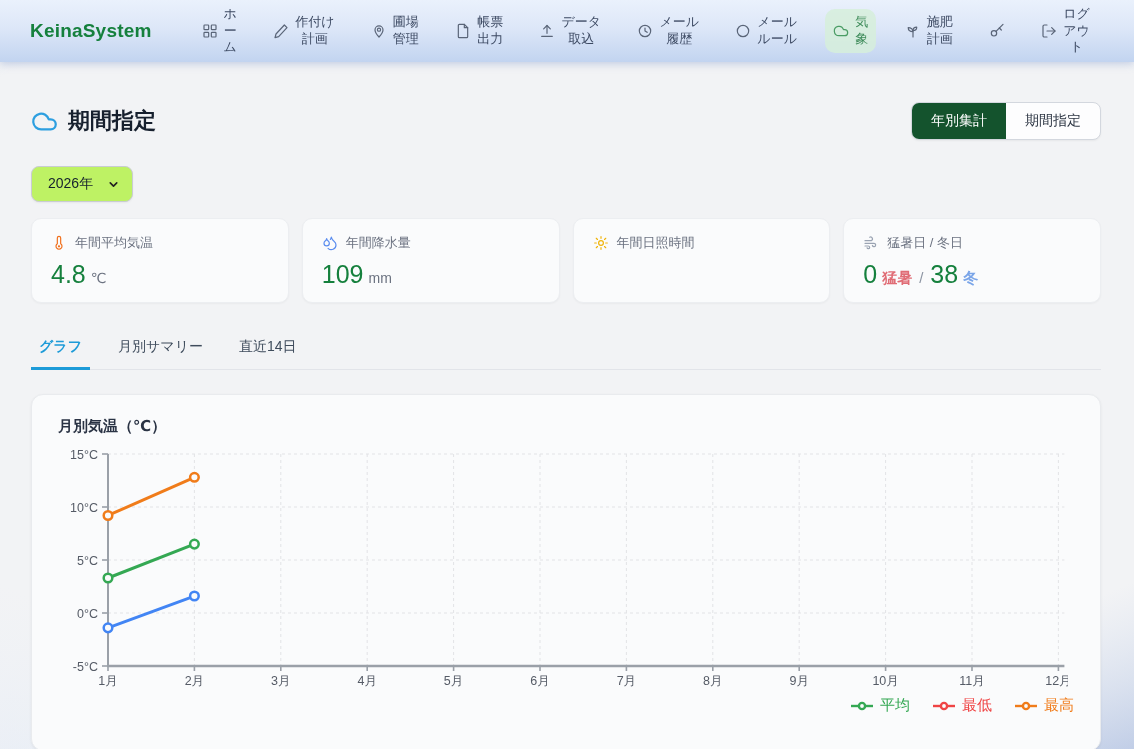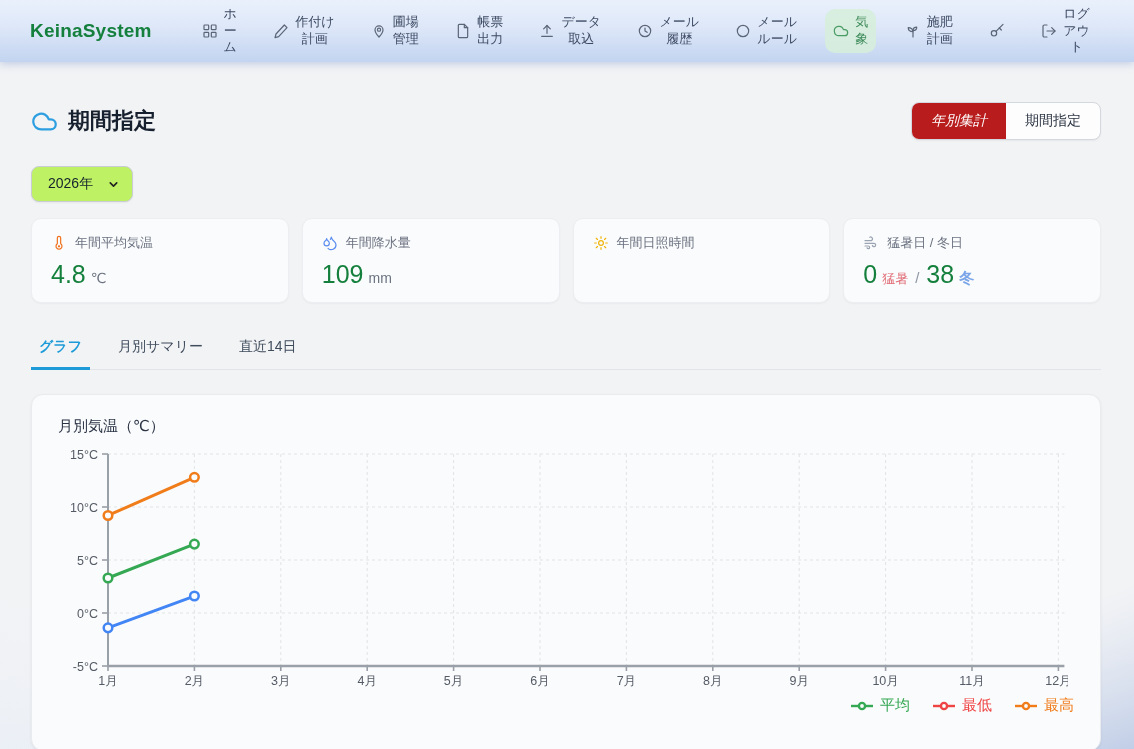--- a/index.html
+++ b/index.html
@@ -33,21 +33,21 @@
   .page { padding:0 33px 0 31px; }
   .title-row { margin-top:40px; display:flex; align-items:center; justify-content:space-between; }
   .page-title-wrap { display:flex; align-items:center; gap:10px; }
   .page-title-wrap svg { width:27px; height:27px; color:#2d9fe0; }
   .page-title { font-size:22px; font-weight:bold; color:#17202e; }
   .toggle {
     display:flex; border:1px solid #d3d7de; border-radius:8px; overflow:hidden;
     background:#fdfdfe; box-shadow:0 1px 2px rgba(0,0,0,.05); font-size:14px;
   }
   .toggle-seg { padding:9px 19px; cursor:pointer; color:#2b3442; }
-  .toggle-seg.active { background:#b91c1c; color:#fff;font-style:italic; }
+  .toggle-seg.active { background:#14532d; color:#fff; }
   .year-row { margin-top:26px; }
   .year-select {
     display:inline-flex; align-items:center; gap:14px; cursor:pointer;
     background:#bef264; border:1px solid #c9ccd2; border-radius:8px;
     padding:8px 12px 8px 16px; font-size:14px; color:#15202e;
     box-shadow:0 1px 2px rgba(0,0,0,.05);
   }
   .year-select svg { width:13px; height:13px; color:#222; }
   
   .stats-row { margin-top:16px; display:grid; grid-template-columns:repeat(4,1fr); gap:13px; }
@@ -55,34 +55,34 @@
     background:#fafbfc; border:1px solid #eceef1; border-radius:10px;
     padding:15px 19px 14px; box-shadow:0 1px 2px rgba(0,0,0,.04); height:85px;
   }
   .stat-label-row { display:flex; align-items:center; gap:8px; font-size:13px; color:#6b7280; }
   .stat-label-row svg { width:16px; height:16px; flex:none; }
   .ic-thermo { color:#f0701d; } .ic-drop { color:#5b8def; }
   .ic-sun { color:#f0b40a; } .ic-wind { color:#9aa3b2; }
   .stat-value-row { margin-top:8px; display:flex; align-items:baseline; gap:5px; }
   .stat-value { font-size:25px; font-weight:normal; color:#15803d; }
   .stat-unit { font-size:14px; color:#6b7280; }
-  .part-hot { font-size:13px; font-weight:normal; color:#e06c75; }
+  .part-hot { font-size:15px; font-weight:bold; color:#e06c75; }
   .part-sep { font-size:15px; color:#8d95a3; margin:0 2px; }
   .part-cold { font-size:15px; font-weight:bold; color:#7aa5e8; }
   
   .tabs-row { margin-top:27px; display:flex; border-bottom:1px solid #e2e4e9; }
   .tab { font-size:14px; color:#3f4c5c; padding:8px 8px 11px; margin-right:20px; cursor:pointer;
          border-bottom:3px solid transparent; margin-bottom:-1px;text-align:right; }
   .tab.active { color:#1d9bd8; font-weight:bold; border-bottom-color:#1d9bd8; }
   
   .chart-card {
     margin-top:24px; background:#fafbfc; border:1px solid #e9ebee; border-radius:12px;
     box-shadow:0 1px 3px rgba(0,0,0,.06); padding:22px 26px 14px; height:357px;
   }
-  .chart-title { font-size:15px; font-weight:normal; color:#2a3344; }
+  .chart-title { font-size:15px; font-weight:bold; color:#2a3344; }
   .chart-wrap { margin-top:4px; }
   .legend { display:flex; justify-content:flex-end; align-items:center; gap:22px; margin-top:2px; }
   .legend-item { display:flex; align-items:center; gap:6px; font-size:15px; cursor:pointer; }
   .legend-item svg { width:24px; height:12px; }
   text { font-family:"Liberation Sans","DejaVu Sans",sans-serif; }
 </style>
 </head>
 <body>
 
 <div class="header">

